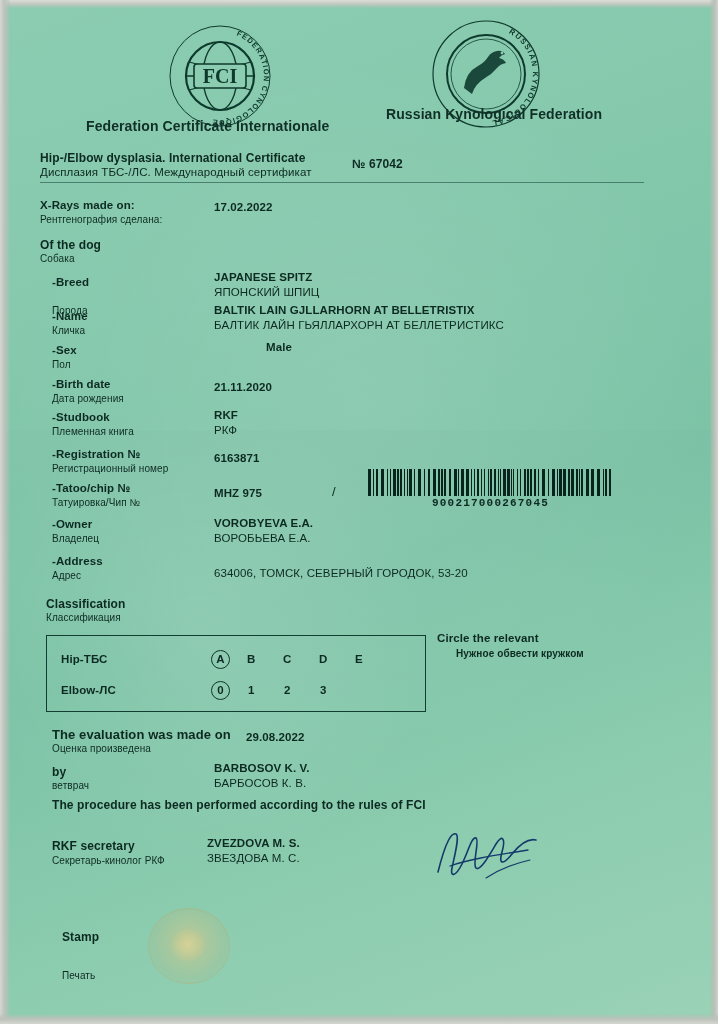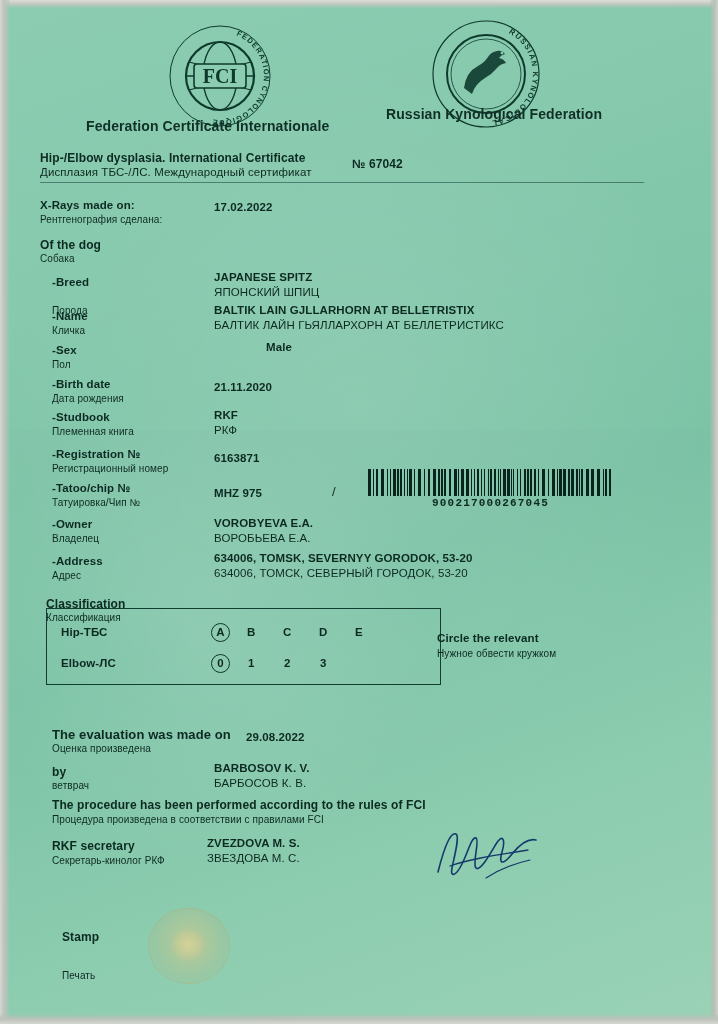--- a/index.html
+++ b/index.html
@@ -66,24 +66,23 @@
   .rkf-logo {
     left: 428px; top: 16px; width: 116px; height: 116px;
   }
   .org-title {
     font-size: 14px; font-weight: bold; color: #102f26;
   }
 
   
   #class-box {
     position: absolute;
-    left: 46px; top: 608px;
+    left: 46px; top: 635px;
     width: 378px; height: 75px;
     border: 1.5px solid #123d31;
-    padding-left: 15px;
   }
   .circle-letter {
     display: inline-block;
     width: 17px; height: 17px;
     border: 1.6px solid #10342a;
     border-radius: 50%;
     text-align: center;
     line-height: 16px;
     font-size: 11.5px;
     font-weight: bold;
@@ -308,21 +307,20 @@
     </div>
   <div id="barcode-num">900217000267045</div>
 
   <div class="txt en" style="left:52px; top:518px;text-align:center;">-Owner</div>
   <div class="txt ru" style="left:52px; top:533px;">Владелец</div>
   <div class="txt val-en" style="left:214px; top:517px;">VOROBYEVA E.A.</div>
   <div class="txt val-ru" style="left:214px; top:532px;">ВОРОБЬЕВА Е.А.</div>
 
   <div class="txt en" style="left:52px; top:555px;">-Address</div>
   <div class="txt ru" style="left:52px; top:570px;">Адрес</div>
-  <div class="txt val-en" style="left:214px; top:552px;">634006, TOMSK, SEVERNYY GORODOK, 53-20</div>
   <div class="txt val-ru" style="left:214px; top:567px;">634006, ТОМСК, СЕВЕРНЫЙ ГОРОДОК, 53-20</div>
 
   <div class="txt en" style="left:46px; top:597px; font-size:12px;">Classification</div>
   <div class="txt ru" style="left:46px; top:612px;">Классификация</div>
 
   <div id="class-box">
     <div class="txt en" style="left:14px; top:17px;">Hip-ТБС</div>
     <span class="row-opt circle-letter" style="left:164px; top:14px;">A</span>
     <span class="row-opt" style="left:200px; top:17px;">B</span>
     <span class="row-opt" style="left:236px; top:17px;">C</span>
@@ -330,33 +328,32 @@
     <span class="row-opt" style="left:308px; top:17px;">E</span>
 
     <div class="txt en" style="left:14px; top:48px;">Elbow-ЛС</div>
     <span class="row-opt circle-letter" style="left:164px; top:45px;">0</span>
     <span class="row-opt" style="left:201px; top:48px;">1</span>
     <span class="row-opt" style="left:237px; top:48px;">2</span>
     <span class="row-opt" style="left:273px; top:48px;">3</span>
   </div>
 
   <div class="txt en" style="left:437px; top:632px;">Circle the relevant</div>
-  <div class="txt ru" style="left:437px; top:648px;">Нужное обвести кружком</div>
+  <div class="txt ru" style="left:456px; top:648px;font-weight:bold;">Нужное обвести кружком</div>
 
   <div class="txt en" style="left:52px; top:727px; font-size:13px;">The evaluation was made on</div>
   <div class="txt ru" style="left:52px; top:743px;">Оценка произведена</div>
   <div class="txt val-en" style="left:246px; top:731px;">29.08.2022</div>
 
   <div class="txt en" style="left:52px; top:765px; font-size:12px;">by</div>
   <div class="txt ru" style="left:52px; top:780px;">ветврач</div>
   <div class="txt val-en" style="left:214px; top:762px;">BARBOSOV K. V.</div>
   <div class="txt val-ru" style="left:214px; top:777px;">БАРБОСОВ К. В.</div>
 
   <div class="txt en" style="left:52px; top:798px; font-size:12px;">The procedure has been performed according to the rules of FCI</div>
-  <div class="txt ru" style="left:52px; top:814px;">Процедура произведена в соответствии с правилами FCI</div>
 
   <div class="txt en" style="left:52px; top:839px; font-size:12px;">RKF secretary</div>
   <div class="txt ru" style="left:52px; top:855px;">Секретарь-кинолог РКФ</div>
   <div class="txt val-en" style="left:207px; top:837px;">ZVEZDOVA M. S.</div>
   <div class="txt val-ru" style="left:207px; top:852px;">ЗВЕЗДОВА М. С.</div>
 
   <svg id="signature" viewBox="0 0 120 70">
     <path d="M6,52 C14,20 20,12 24,14 C28,16 22,38 20,48 C18,58 24,56 30,44 C36,32 40,16 44,18 C48,20 40,44 44,48 C48,52 58,34 64,24 C70,14 74,18 70,32 C66,46 72,44 80,34 C88,24 96,18 104,20" fill="none" stroke="#143a6b" stroke-width="1.6" stroke-linecap="round"></path>
     <path d="M18,46 C34,40 58,36 96,30" fill="none" stroke="#143a6b" stroke-width="1.3" stroke-linecap="round"></path>
     <path d="M54,58 C66,50 80,44 98,40" fill="none" stroke="#143a6b" stroke-width="1.1" stroke-linecap="round"></path>

